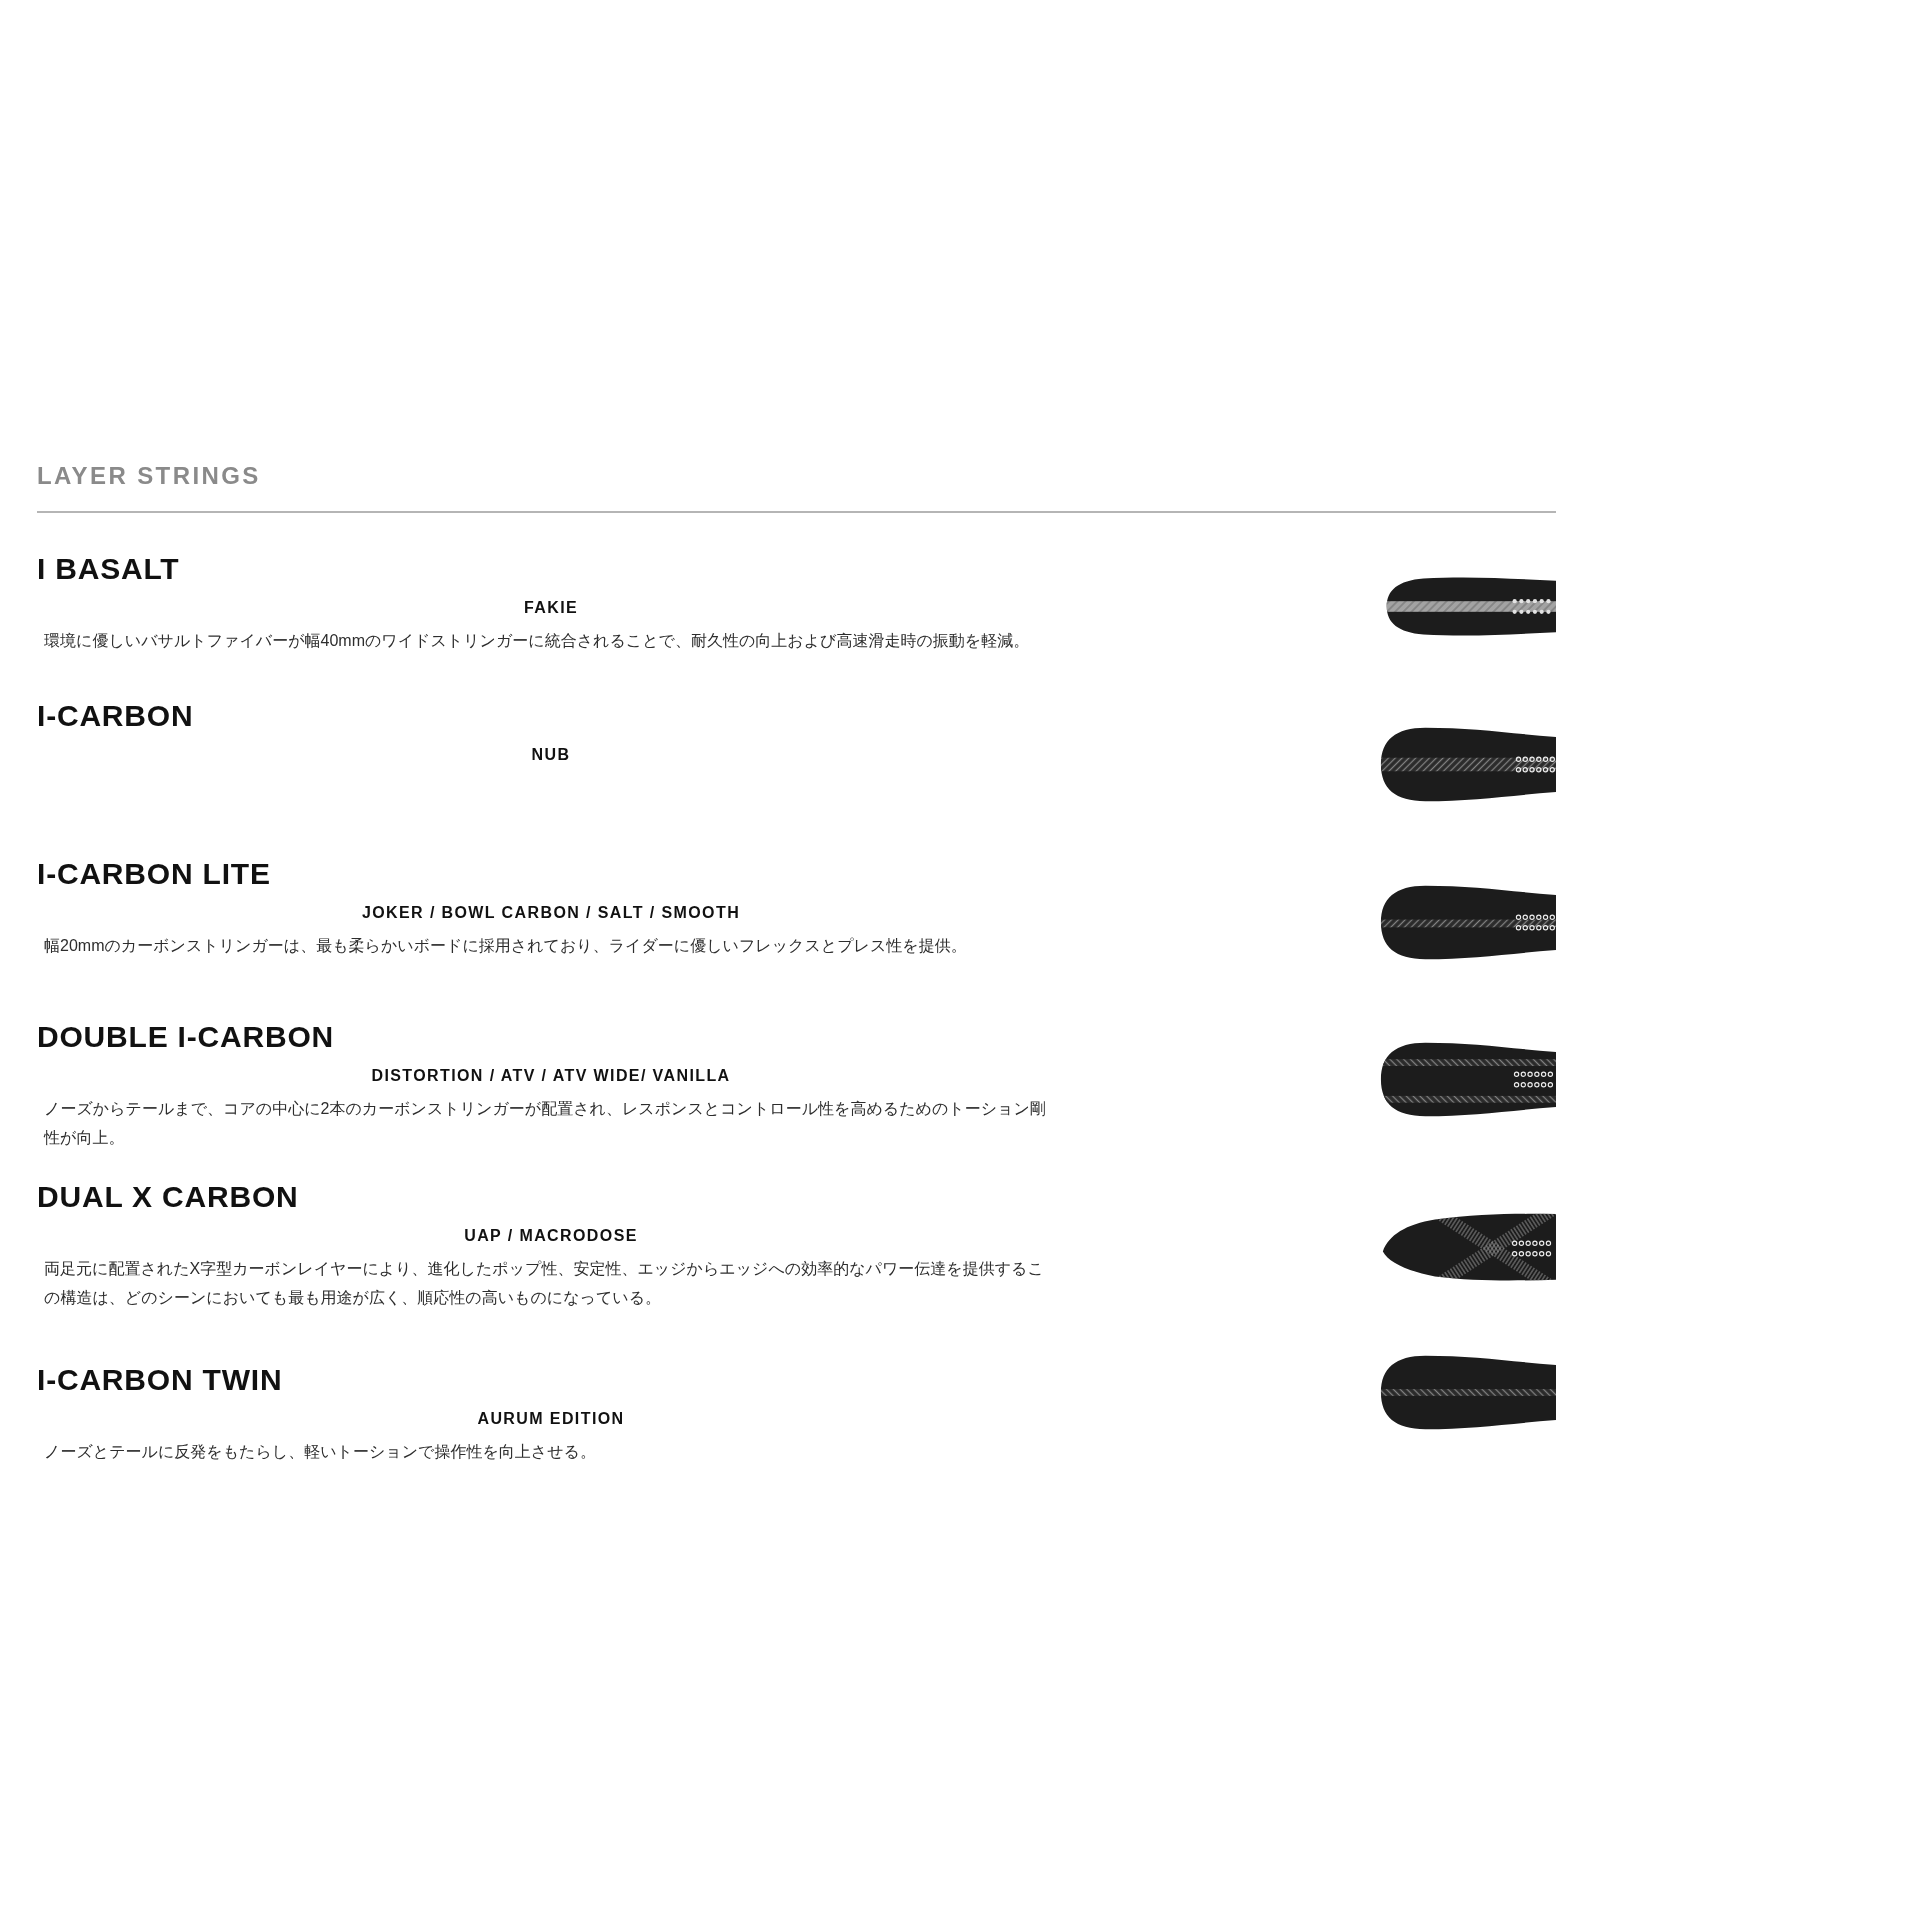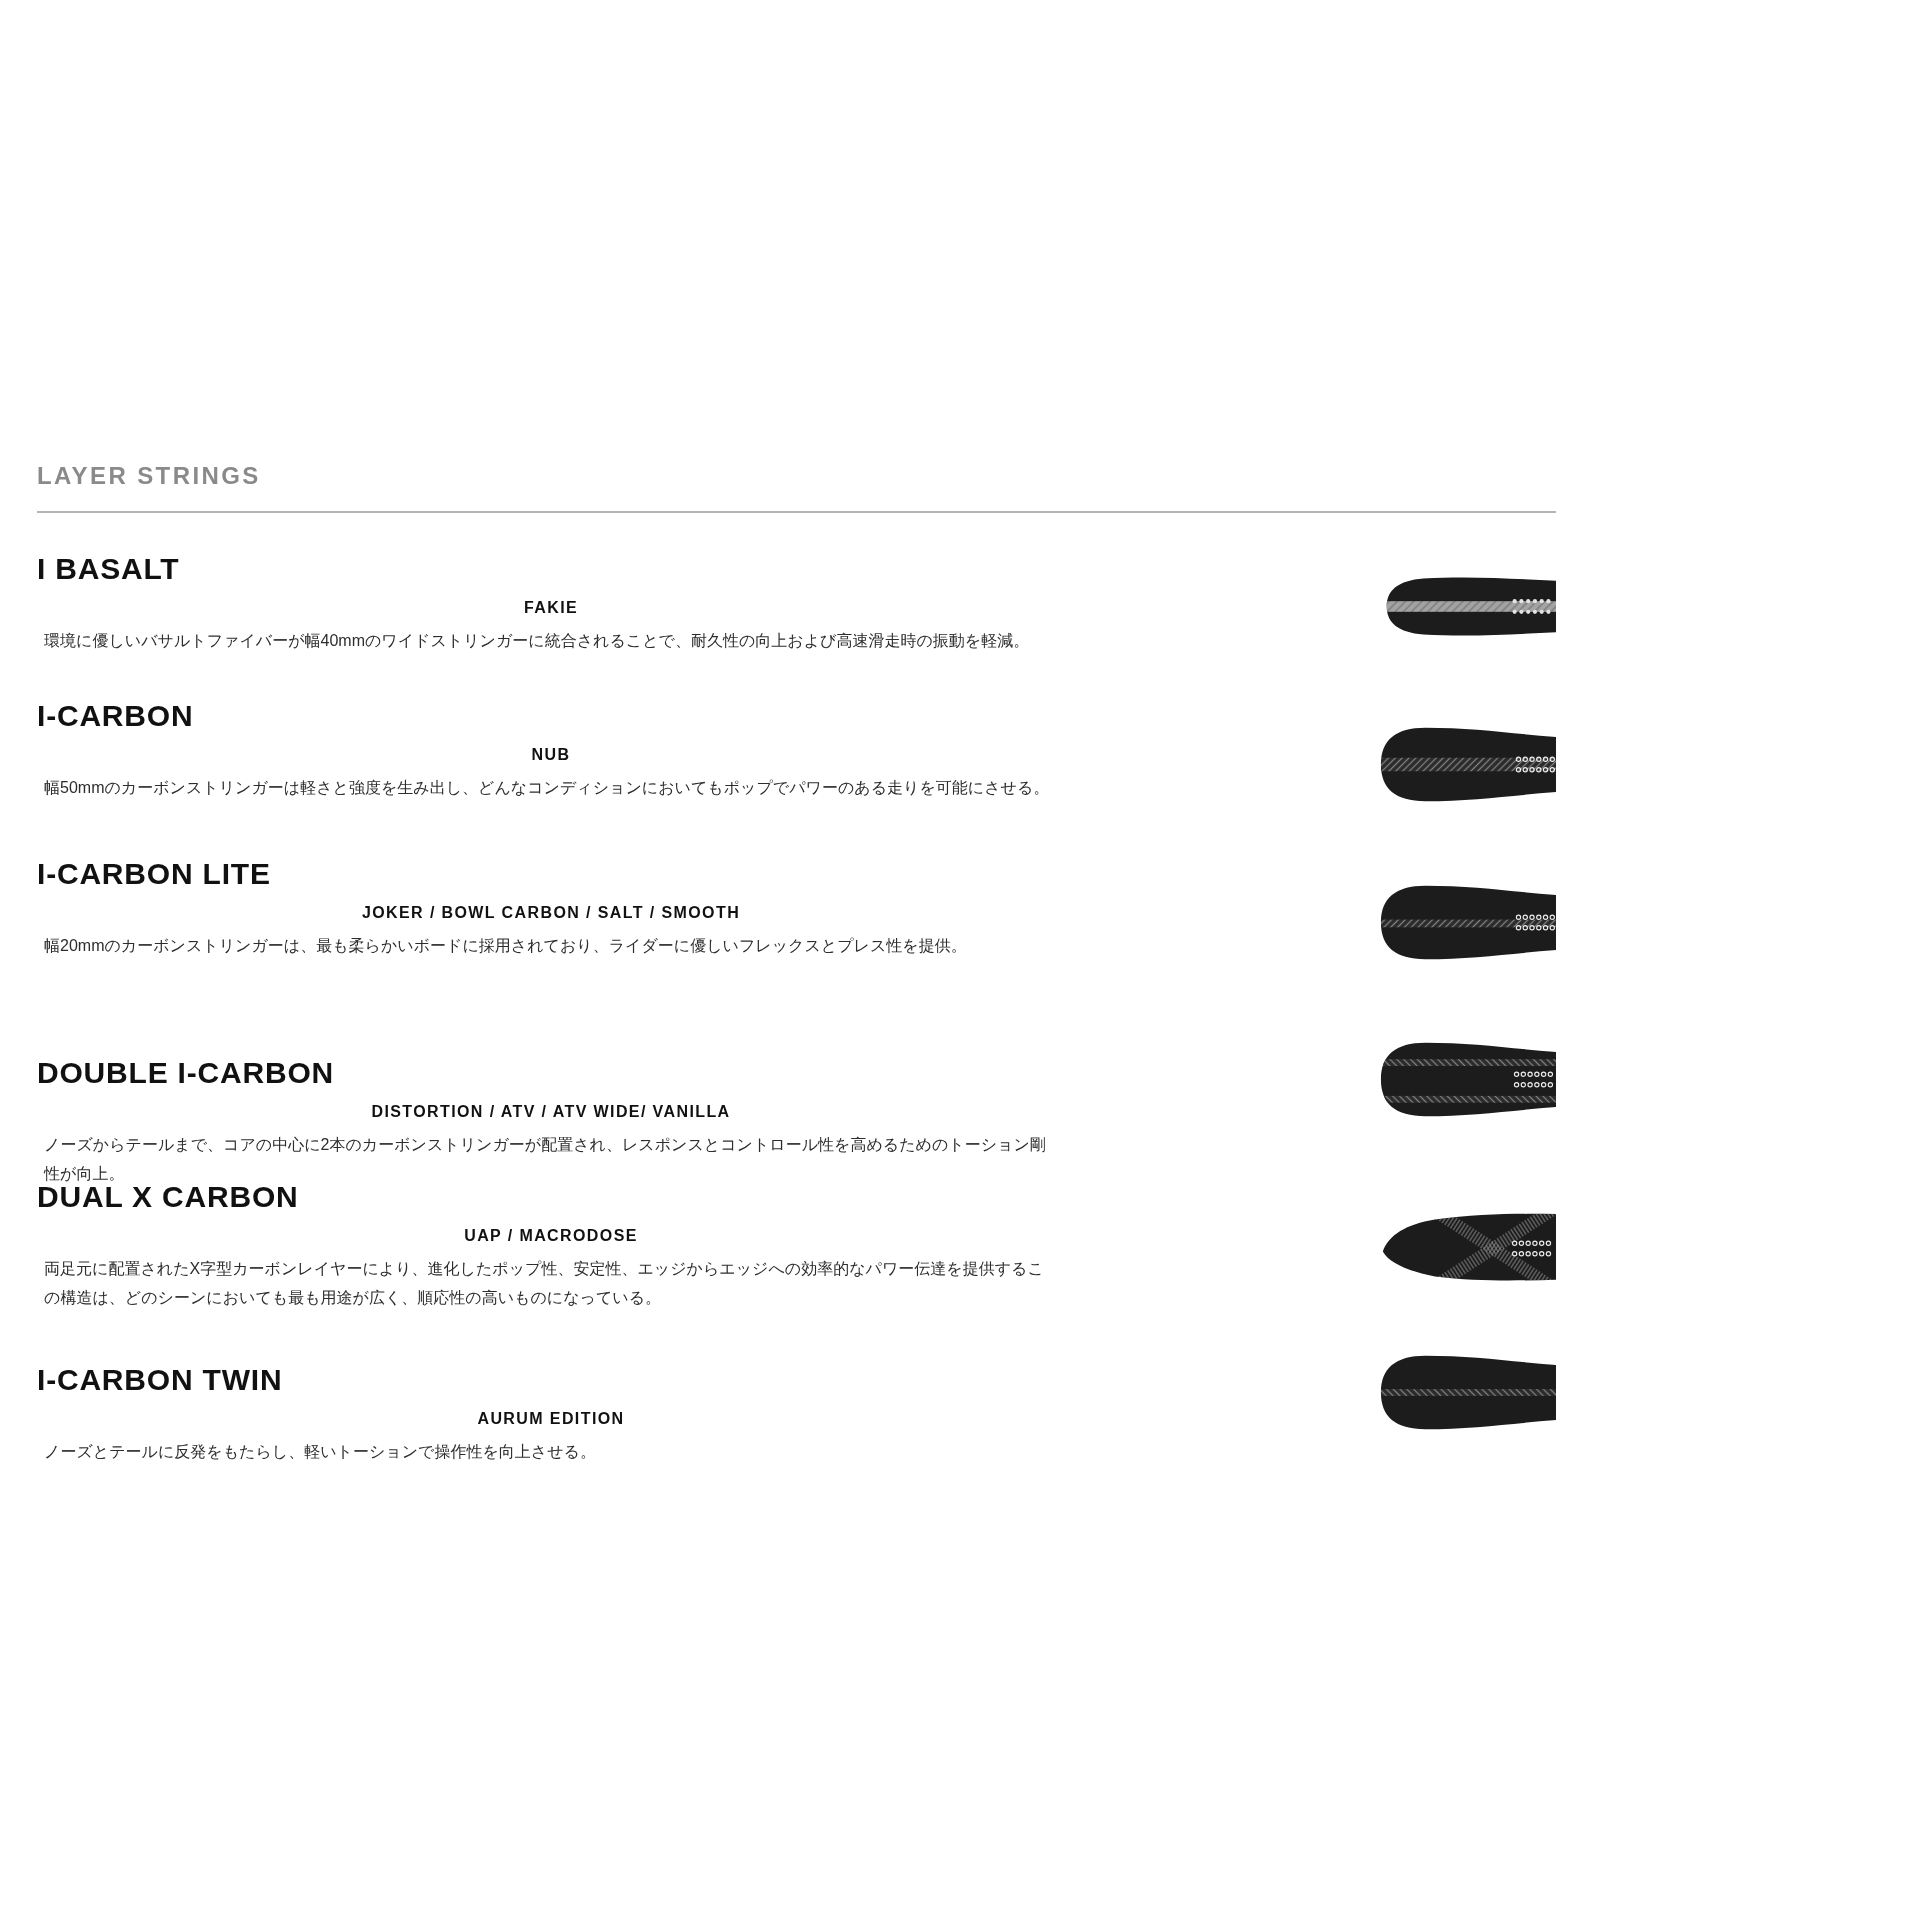--- a/index.html
+++ b/index.html
@@ -124,21 +124,20 @@
         <circle cx="318.5" cy="55.5" r="2.2"></circle>
         <circle cx="325.5" cy="55.5" r="2.2"></circle>
         <circle cx="332.5" cy="55.5" r="2.2"></circle>
         <circle cx="339.5" cy="55.5" r="2.2"></circle>
       </g>
   </svg>
 
   <section class="tech" style="top:699px">
     <h2>I-CARBON</h2>
     <h3>NUB</h3>
-    <p>幅50mmのカーボンストリンガーは軽さと強度を生み出し、どんなコンディションにおいてもポップでパワーのある走りを可能にさせる。</p>
   </section>
   <svg class="board" style="top:716px" viewBox="0 0 492 100">
     <defs>
         <clipPath id="bc2">
           <path d="M2,50 C2,25 17,12 48,12 C118,12 168,24 246,24 C324,24 374,12 444,12 C475,12 490,25 490,50 C490,75 475,88 444,88 C374,88 324,76 246,76 C168,76 118,88 48,88 C17,88 2,75 2,50 Z"></path>
         </clipPath>
       </defs>
     <path d="M2,50 C2,25 17,12 48,12 C118,12 168,24 246,24 C324,24 374,12 444,12 C475,12 490,25 490,50 C490,75 475,88 444,88 C374,88 324,76 246,76 C168,76 118,88 48,88 C17,88 2,75 2,50 Z" fill="#1c1c1c"></path>
     <g clip-path="url(#bc2)">
       <rect x="0" y="43" width="492" height="14" fill="url(#carb-hatch)"></rect>
@@ -211,21 +210,21 @@
         <circle cx="334.5" cy="44.5" r="2.2"></circle>
         <circle cx="299.5" cy="55.5" r="2.2"></circle>
         <circle cx="306.5" cy="55.5" r="2.2"></circle>
         <circle cx="313.5" cy="55.5" r="2.2"></circle>
         <circle cx="320.5" cy="55.5" r="2.2"></circle>
         <circle cx="327.5" cy="55.5" r="2.2"></circle>
         <circle cx="334.5" cy="55.5" r="2.2"></circle>
       </g>
   </svg>
 
-  <section class="tech" style="top:1056px">
+  <section class="tech" style="top:1020px">
     <h2>DOUBLE I-CARBON</h2>
     <h3>DISTORTION / ATV / ATV WIDE/ VANILLA</h3>
     <p>ノーズからテールまで、コアの中心に2本のカーボンストリンガーが配置され、レスポンスとコントロール性を高めるためのトーション剛性が向上。</p>
   </section>
   <svg class="board" style="top:1031px" viewBox="0 0 492 100">
     <defs>
         <clipPath id="bc4">
           <path d="M2,50 C2,25 17,12 48,12 C118,12 168,24 246,24 C324,24 374,12 444,12 C475,12 490,25 490,50 C490,75 475,88 444,88 C374,88 324,76 246,76 C168,76 118,88 48,88 C17,88 2,75 2,50 Z"></path>
         </clipPath>
       </defs>

